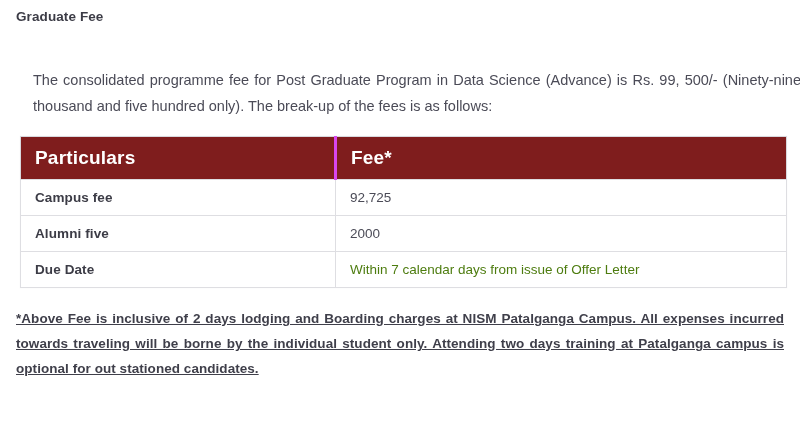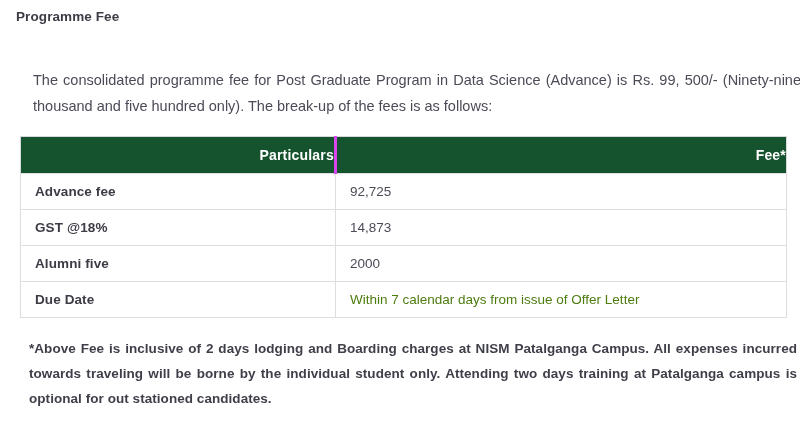--- a/index.html
+++ b/index.html
@@ -56,25 +56,25 @@
     width: 766px;
     table-layout: fixed;
     background: #ffffff;
     box-shadow: 0 0 0 0.5px rgba(0,0,0,0.02);
   }
 
   table.fee-table col.col-particulars { width: 315px; }
   table.fee-table col.col-fee { width: 451px; }
 
   table.fee-table thead th {
-    background: #14532d;
+    background: #7f1d1d;
     color: #ffffff;
-    font-size: 14px;
+    font-size: 19px;
     font-weight: bold;
-    text-align: right;
+    text-align: left;
     padding: 10px 0 10px 14px;
     height: 14px;
     letter-spacing: 0.2px;
     border: 1px solid #d8d8dd;
     border-bottom: none;
   }
   table.fee-table thead th.th-fee {
     border-left: 3px solid #d946ef;
   }
 
@@ -98,61 +98,58 @@
     font-weight: normal;
     color: #4b4b57;
   }
 
   table.fee-table tbody tr:last-child td.cell-value {
     font-weight: normal;
     color: #4d7c0f;
   }
 
   .footnote {
-    margin: 13px;
+    margin: 0;
     margin-top: 18px;
     width: 768px;
     font-size: 13.5px;
     font-weight: bold;
     line-height: 25px;
     color: #3f3f4a;
     text-align: justify;
     text-justify: inter-word;
     letter-spacing: 0.05px;
+    text-decoration: underline;
   }
 </style>
 </head>
 <body>
 
 <div class="page">
 
-  <h3 class="section-heading">Programme Fee</h3>
+  <h3 class="section-heading">Graduate Fee</h3>
 
   <p class="intro-paragraph">The consolidated programme fee for Post Graduate Program in Data Science (Advance) is Rs. 99, 500/- (Ninety-nine thousand and five hundred only). The break-up of the fees is as follows:</p>
 
   <div class="fee-table-wrap">
     <table class="fee-table">
       <colgroup>
         <col class="col-particulars">
         <col class="col-fee">
       </colgroup>
       <thead>
         <tr>
           <th class="th-particulars">Particulars</th>
           <th class="th-fee">Fee*</th>
         </tr>
       </thead>
       <tbody>
         <tr>
-          <td class="cell-label">Advance fee</td>
+          <td class="cell-label">Campus fee</td>
           <td class="cell-value">92,725</td>
-        </tr>
-        <tr>
-          <td class="cell-label">GST @18%</td>
-          <td class="cell-value">14,873</td>
         </tr>
         <tr>
           <td class="cell-label">Alumni five</td>
           <td class="cell-value">2000</td>
         </tr>
         <tr>
           <td class="cell-label">Due Date</td>
           <td class="cell-value">Within 7 calendar days from issue of Offer Letter</td>
         </tr>
       </tbody>

